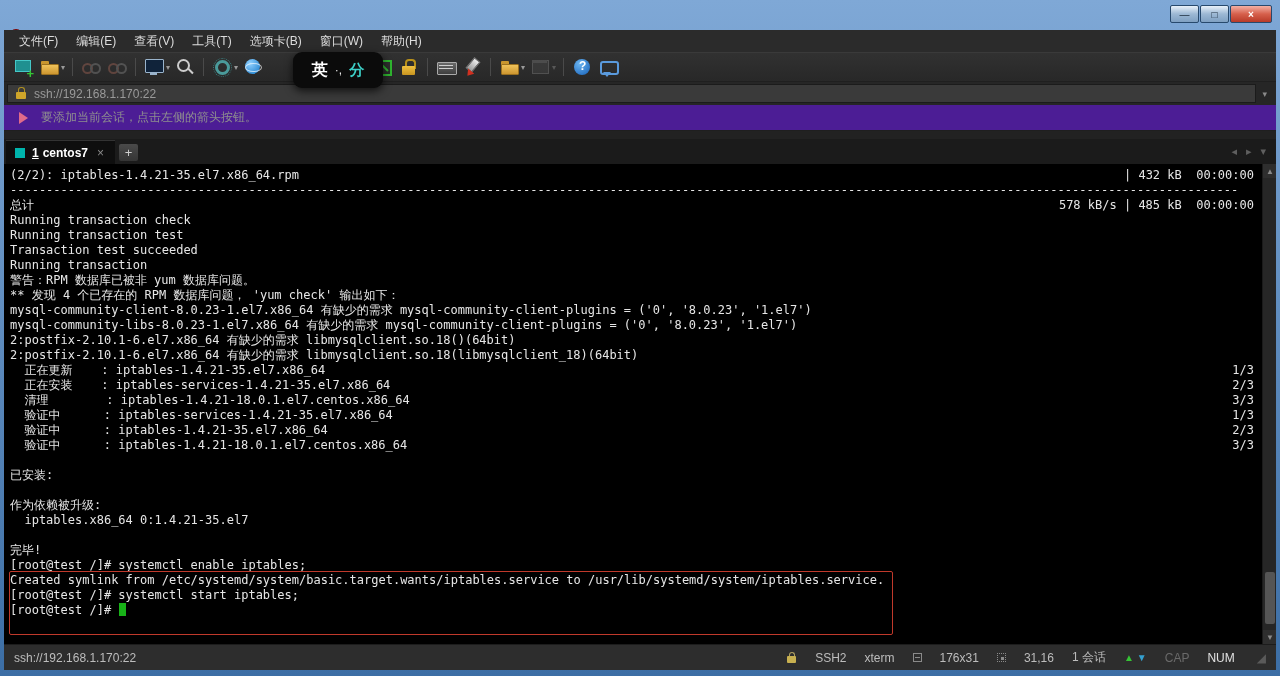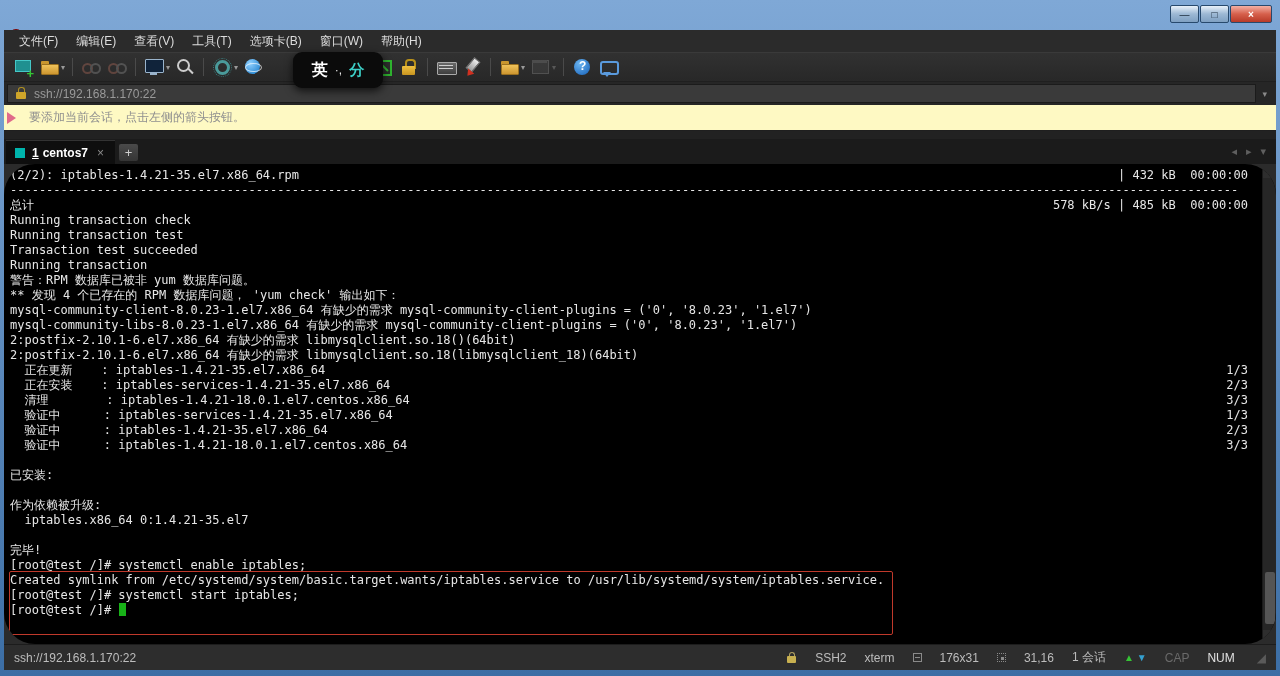--- a/index.html
+++ b/index.html
@@ -65,42 +65,42 @@
   
   .addressbar { height:23px; background:#262626; display:flex; align-items:center; padding:2px 3px; }
   .address-field { flex:1; height:19px; background:#3a3a3a; border:1px solid #1b1b1b; display:flex; align-items:center; padding:0 7px; gap:7px; }
   .mini-lock { position:relative; width:12px; height:13px; flex:0 0 auto; }
   .mini-lock::before { content:""; position:absolute; left:3px; top:0; width:5px; height:6px; border:1.5px solid #b09020; border-bottom:none; border-radius:3px 3px 0 0; }
   .mini-lock::after { content:""; position:absolute; left:1px; top:5px; width:10px; height:7px; background:#cfa52a; border-radius:1px; }
   .address-text { color:#9a9a9a; font-size:12px; }
   .address-drop { color:#8a8a8a; font-size:9px; padding:0 6px; }
 
   
-  .infobar { height:26px; background:#fef9c3; border-bottom:1px solid #1f1f1f; display:flex; align-items:center; padding-left:3px; gap:7px; }
+  .infobar { height:26px; background:#4c1d95; border-bottom:1px solid #1f1f1f; display:flex; align-items:center; padding-left:15px; gap:7px; }
   .notice-arrow { width:0; height:0; border:6px solid transparent; border-left:9px solid #e06a8a; }
   .notice-text { color:#8f8f8f; font-size:12px; }
 
   .bar-gap { height:8px; background:#222222; }
 
   
   .tabbar { height:25px; background:#1b1b1b; display:flex; align-items:flex-end; }
   .tab { height:24px; background:#0e0e0e; display:flex; align-items:center; padding:0 9px; gap:7px; margin-left:2px; border-top:1px solid #333; }
   .tab-indicator { width:10px; height:10px; background:#00b5ad; }
   .tab-label { color:#ffffff; font-size:12px; font-weight:bold; }
   .tab-label .tab-num { text-decoration:underline; margin-right:4px; }
   .tab-close { color:#8a8a8a; font-size:12px; padding:0 2px; }
   .tab-add { width:19px; height:17px; background:linear-gradient(#4a4a4a,#353535); color:#cfcfcf; display:flex; align-items:center; justify-content:center; margin:0 0 3px 4px; font-size:13px; border-radius:2px; }
   .tab-right { margin-left:auto; display:flex; align-items:center; gap:9px; padding-right:10px; color:#5f5f5f; font-size:11px; height:100%; }
 
   
-  .terminal { flex:1; position:relative; background:#000000; overflow:hidden;border-radius:31px; }
+  .terminal { flex:1; position:relative; background:#000000; overflow:hidden; }
   .term-content { position:absolute; left:0; top:0; right:14px; bottom:0; padding:4px 8px 0 6px; font-family:"DejaVu Sans Mono", monospace; font-size:12px; line-height:15px; color:#e6e6e6; }
   .term-line { display:flex; justify-content:space-between; height:15px; overflow:hidden; }
   .tl-left { white-space:pre; }
-  .tl-right { white-space:pre; margin-right:6px; }
+  .tl-right { white-space:pre; }
   .cursor { display:inline-block; width:7px; height:13px; background:#18b218; vertical-align:-2px; margin-left:1px; }
   .annotation { position:absolute; left:5px; top:407px; width:884px; height:64px; border:1px solid #c0392b; border-radius:2px; pointer-events:none; }
 
   .scrollbar { position:absolute; right:0; top:0; bottom:0; width:14px; background:#262626; border-left:1px solid #1a1a1a; }
   .sb-arrow { position:absolute; left:0; width:14px; height:14px; color:#8a8a8a; font-size:8px; display:flex; align-items:center; justify-content:center; background:#2e2e2e; }
   .sb-arrow.up { top:0; } .sb-arrow.down { bottom:0; }
   .sb-thumb { position:absolute; left:2px; width:10px; top:408px; height:52px; background:#555555; border-radius:2px; }
 
   
   .statusbar { height:26px; background:#2d2d2d; border-top:1px solid #1c1c1c; display:flex; align-items:center; padding:0 10px; color:#bdbdbd; font-size:12px; }

